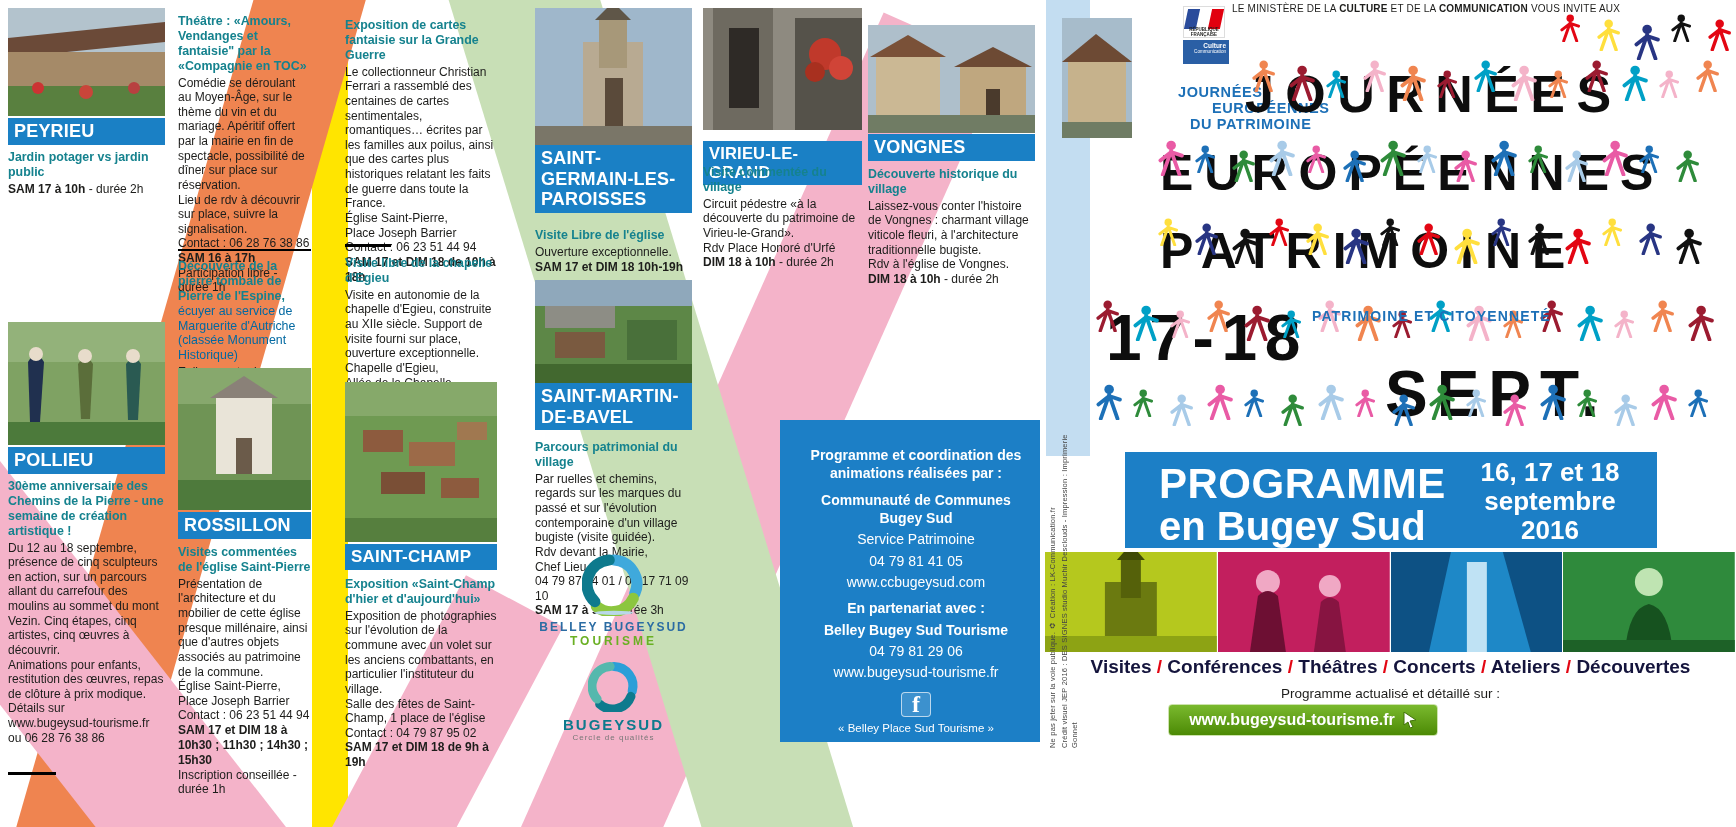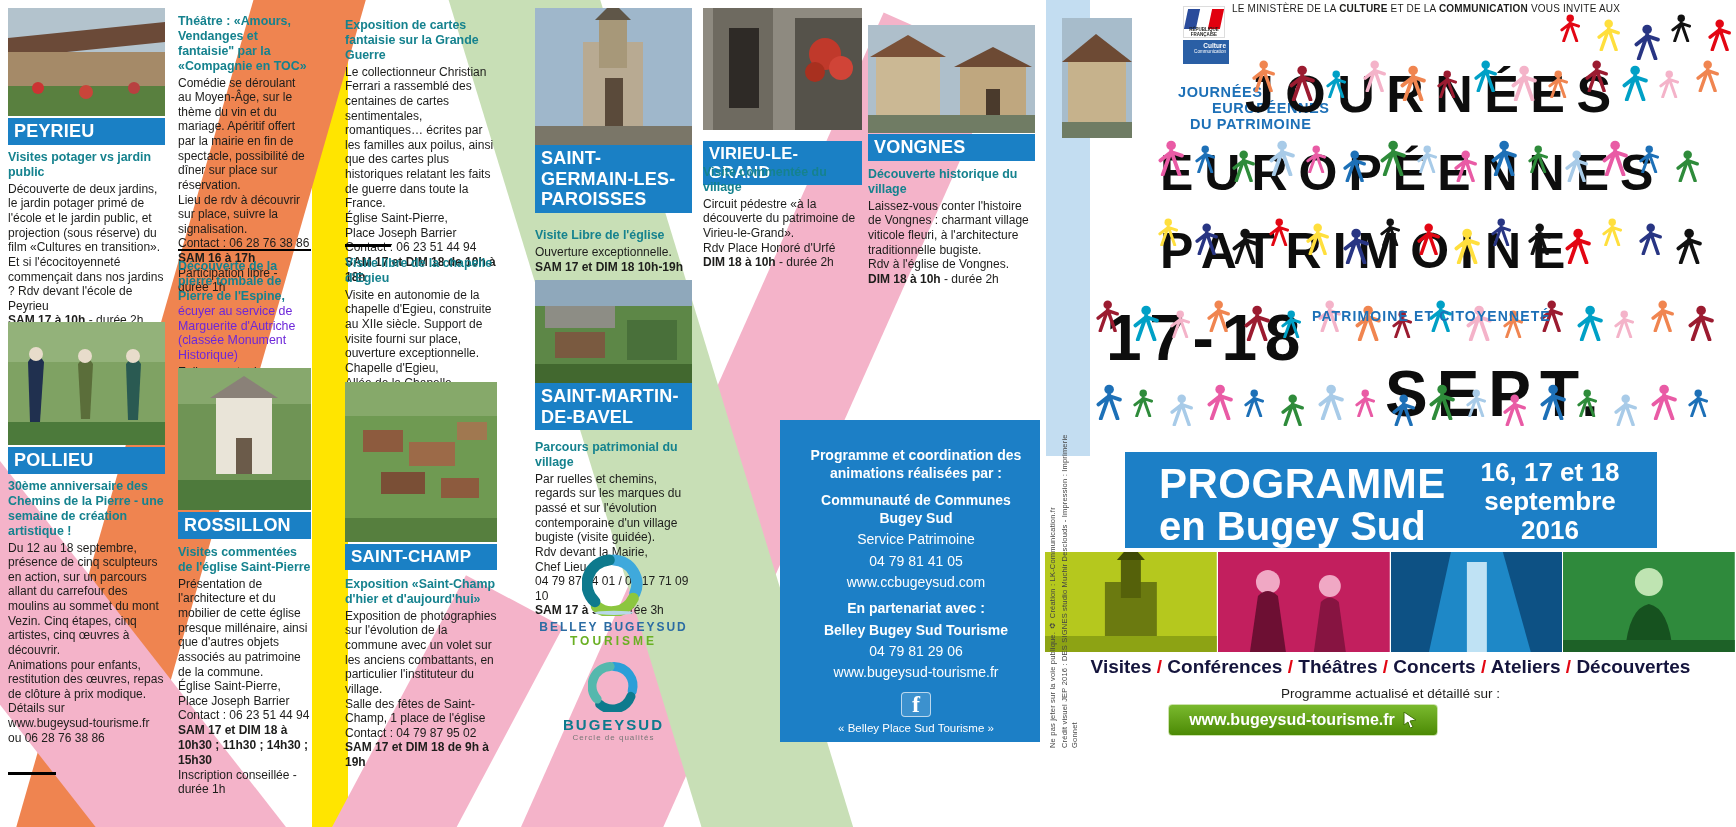--- a/index.html
+++ b/index.html
@@ -8,21 +8,21 @@
   
   .page-left{position:absolute;left:0;top:0;width:1040px;height:827px;overflow:hidden;background:#fff;}
   .ribbon{position:absolute;z-index:0;}
   .col{position:absolute;top:0;bottom:0;z-index:2;}
   .col>*{position:absolute;left:0;right:0;}
   .photo{overflow:hidden;}
   .photo svg{display:block;width:100%;height:100%;}
   .bar{background:#1a80c5;color:#fff;font-weight:700;font-size:18px;line-height:1.15;
        padding:3px 6px;letter-spacing:.2px;box-sizing:border-box;}
   .h{color:#15828e;font-weight:700;font-size:12.4px;line-height:1.2;margin-bottom:2px;}
-  .h .hrest{color:#6d28d9;font-weight:400;}
+  .h .hrest{color:#0369a1;font-weight:400;}
   .body{font-size:12px;line-height:1.22;white-space:pre-line;}
   .when{font-size:12px;line-height:1.25;}
   .wb{font-weight:700;}
   .note{font-size:12px;}
   .rule{background:#000;height:2px;}
   
   .coordbox{position:absolute;left:780px;top:420px;width:272px;height:322px;background:#1c7fc6;
             color:#fff;z-index:3;text-align:center;box-sizing:border-box;padding:26px 10px 8px;
             display:flex;flex-direction:column;gap:3px;}
   .coordbox .b{font-weight:700;font-size:14px;line-height:1.3;white-space:pre-line;}
@@ -98,22 +98,21 @@
             <polygon points="0,30 157,14 157,34 0,50" fill="#6b4a38"></polygon>
             <rect y="44" width="157" height="36" fill="#a58a68"></rect>
             <rect y="78" width="157" height="30" fill="#59803f"></rect>
             <circle cx="30" cy="80" r="6" fill="#c33"></circle>
             <circle cx="78" cy="84" r="7" fill="#c9453a"></circle>
             <circle cx="126" cy="80" r="6" fill="#b84040"></circle>
           </svg>
       </div>
       <div class="bar" style="top:118px;">PEYRIEU</div>
       <div style="top:150px;position:absolute;">
-        <div class="h">Visites potager vs jardin public</div>
-        <div class="body">Découverte de deux jardins, le jardin potager primé de l'école et le jardin public, et projection (sous réserve) du film «Cultures en transition». Et si l'écocitoyenneté commençait dans nos jardins ? Rdv devant l'école de Peyrieu</div>
+        <div class="h">Jardin potager vs jardin public</div>
         <div class="when"><span class="wb">SAM 17 à 10h</span><span> - durée 2h</span></div>
       </div>
       <div class="photo" style="top:322px;height:123px;">
         <svg viewBox="0 0 157 123" preserveAspectRatio="none">
             <rect width="157" height="123" fill="#7fa263"></rect>
             <rect y="0" width="157" height="40" fill="#93b27a"></rect>
             <rect y="100" width="157" height="23" fill="#4c7a3b"></rect>
             <path d="M20 40 q8-14 16 0 l-4 60 l-10 0 z" fill="#20304f"></path>
             <circle cx="28" cy="32" r="7" fill="#e8dccb"></circle>
             <path d="M70 42 q8-12 15 0 l-3 55 l-9 0 z" fill="#5b6e3a"></path>

